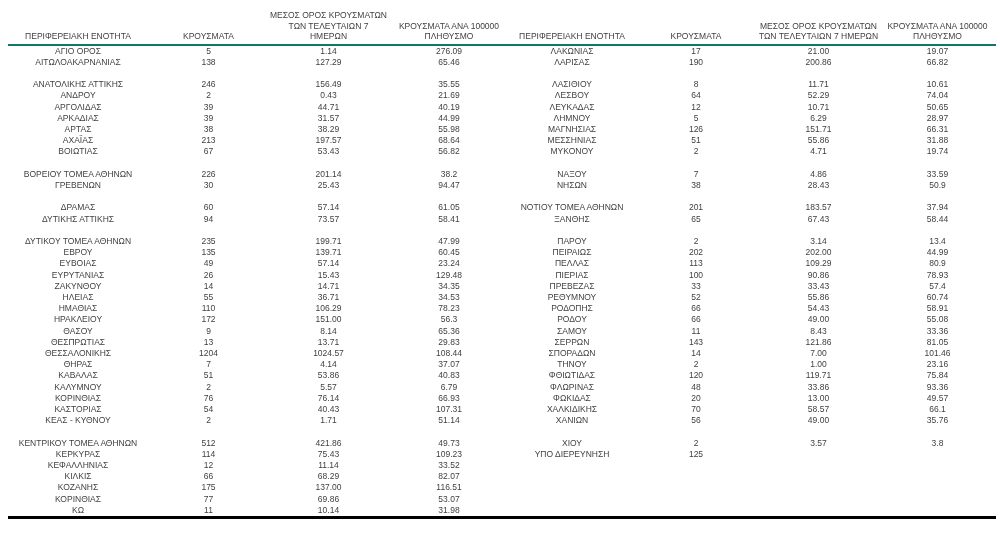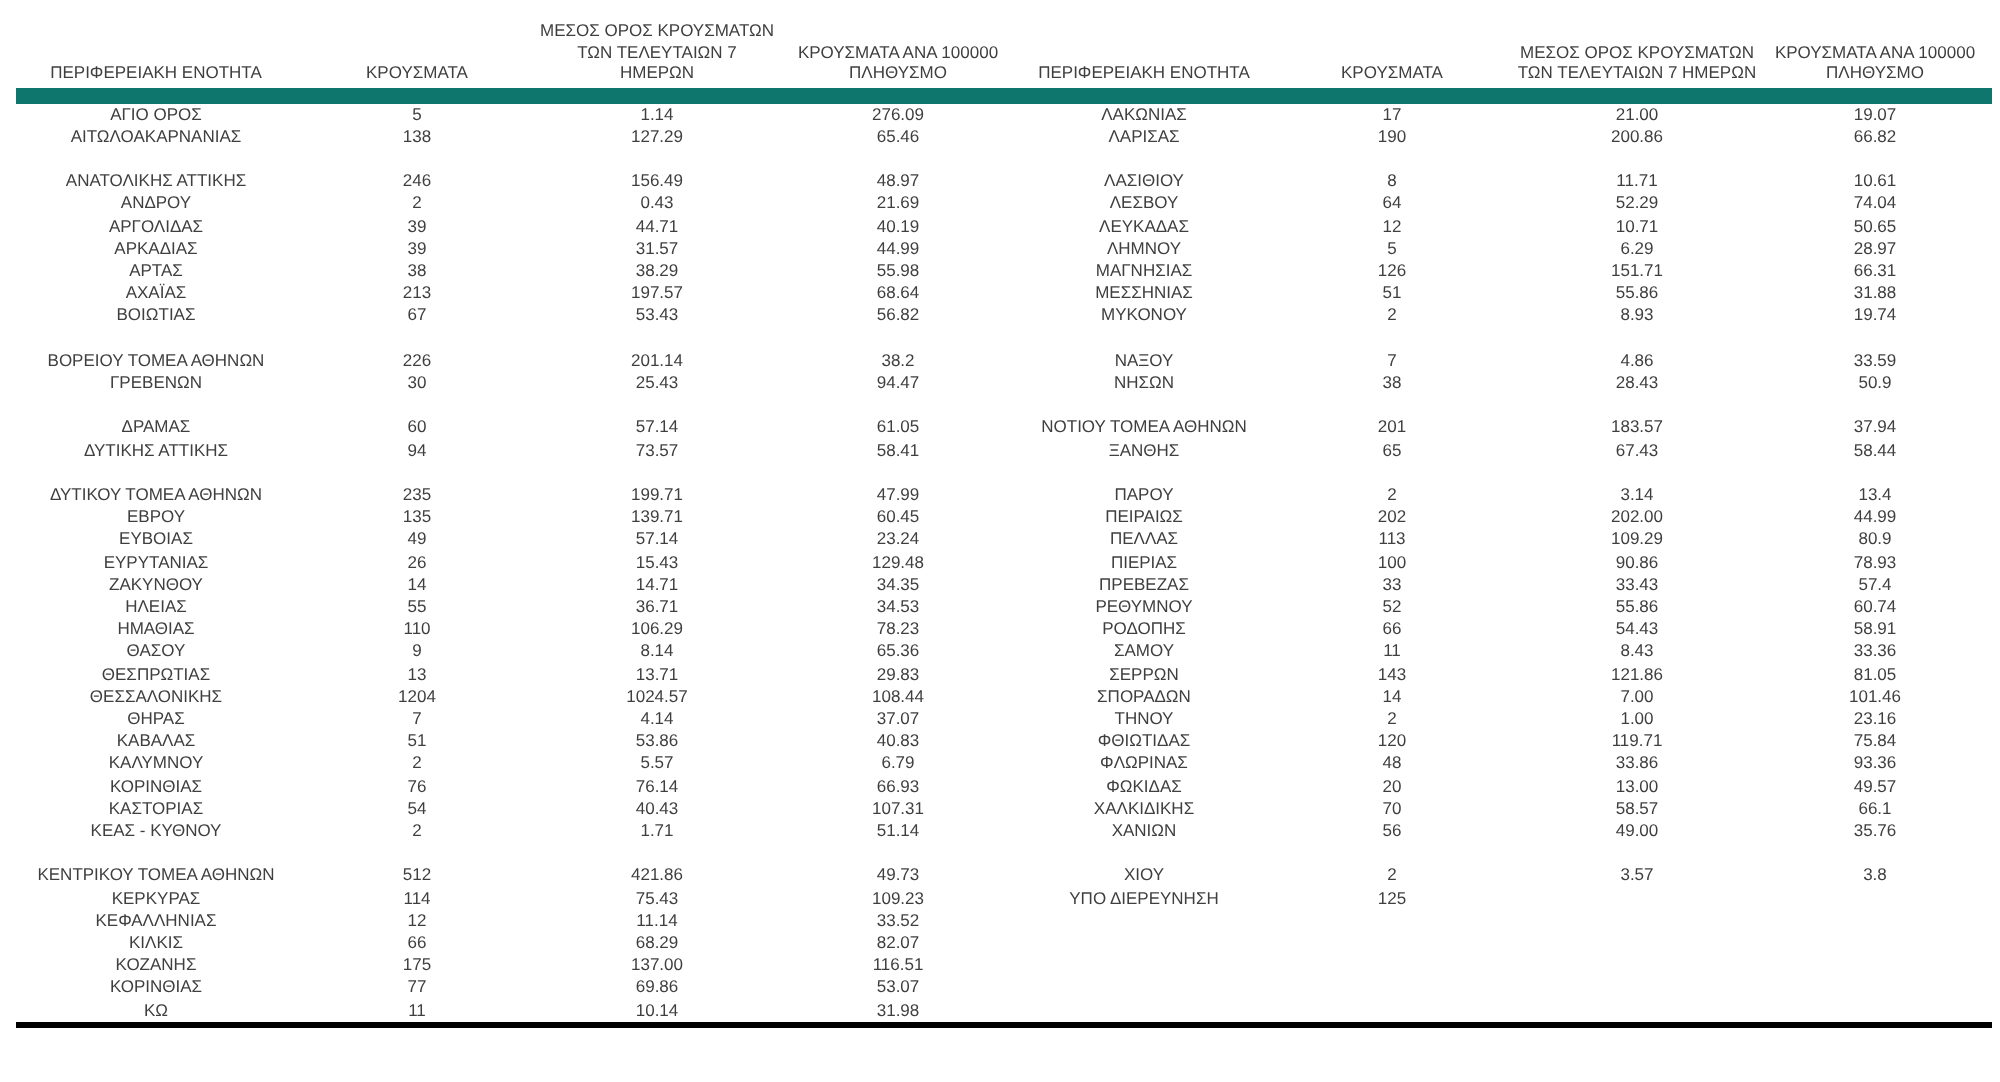--- a/index.html
+++ b/index.html
@@ -24,21 +24,21 @@
   }
   table.cases-table thead th {
     font-size: 8.5px;
     font-weight: normal;
     color: #3f3f3f;
     text-align: center;
     vertical-align: bottom;
     white-space: pre-line;
     line-height: 10.5px;
     padding: 0 0 2px 0;
-    border-bottom: 8px solid #0f766e;
+    border-bottom: 2px solid #0f766e;
     letter-spacing: 0px;
   }
   table.cases-table td {
     font-size: 8.5px;
     color: #3f3f3f;
     text-align: center;
     vertical-align: middle;
     height: 11.2px;
     line-height: 11.2px;
     padding: 0;
@@ -101,21 +101,21 @@
           <td>200.86</td>
           <td>66.82</td>
         </tr>
         <tr class="spacer-row">
           <td colspan="8"></td>
         </tr>
         <tr>
           <td>ΑΝΑΤΟΛΙΚΗΣ ΑΤΤΙΚΗΣ</td>
           <td>246</td>
           <td>156.49</td>
-          <td>48.97</td>
+          <td>35.55</td>
           <td>ΛΑΣΙΘΙΟΥ</td>
           <td>8</td>
           <td>11.71</td>
           <td>10.61</td>
         </tr>
         <tr>
           <td>ΑΝΔΡΟΥ</td>
           <td>2</td>
           <td>0.43</td>
           <td>21.69</td>
@@ -164,21 +164,21 @@
           <td>55.86</td>
           <td>31.88</td>
         </tr>
         <tr>
           <td>ΒΟΙΩΤΙΑΣ</td>
           <td>67</td>
           <td>53.43</td>
           <td>56.82</td>
           <td>ΜΥΚΟΝΟΥ</td>
           <td>2</td>
-          <td>8.93</td>
+          <td>4.71</td>
           <td>19.74</td>
         </tr>
         <tr class="spacer-row">
           <td colspan="8"></td>
         </tr>
         <tr>
           <td>ΒΟΡΕΙΟΥ ΤΟΜΕΑ ΑΘΗΝΩΝ</td>
           <td>226</td>
           <td>201.14</td>
           <td>38.2</td>
@@ -287,20 +287,30 @@
           <td>ΗΜΑΘΙΑΣ</td>
           <td>110</td>
           <td>106.29</td>
           <td>78.23</td>
           <td>ΡΟΔΟΠΗΣ</td>
           <td>66</td>
           <td>54.43</td>
           <td>58.91</td>
         </tr>
         <tr>
+          <td>ΗΡΑΚΛΕΙΟΥ</td>
+          <td>172</td>
+          <td>151.00</td>
+          <td>56.3</td>
+          <td>ΡΟΔΟΥ</td>
+          <td>66</td>
+          <td>49.00</td>
+          <td>55.08</td>
+        </tr>
+        <tr>
           <td>ΘΑΣΟΥ</td>
           <td>9</td>
           <td>8.14</td>
           <td>65.36</td>
           <td>ΣΑΜΟΥ</td>
           <td>11</td>
           <td>8.43</td>
           <td>33.36</td>
         </tr>
         <tr>

